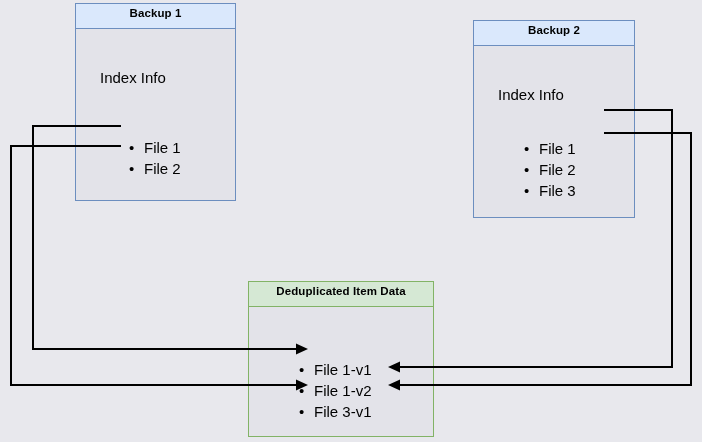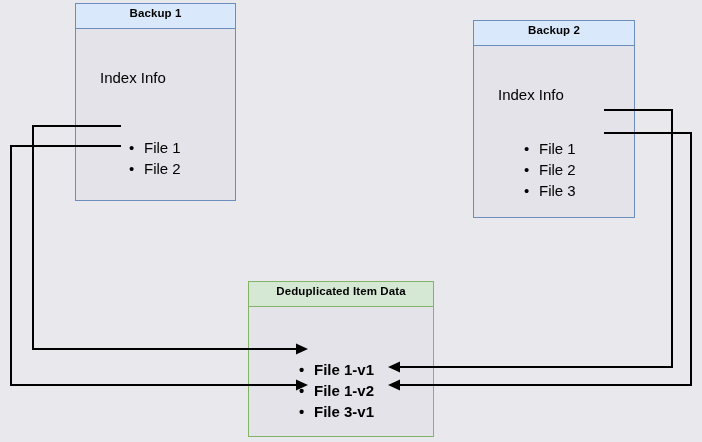--- a/index.html
+++ b/index.html
@@ -130,21 +130,21 @@
         <li>File 1</li>
         <li>File 2</li>
         <li>File 3</li>
       </ul>
     </div>
   </div>
 
   <div class="node green" style="left:248px; top:281px; width:186px; height:156px;">
     <div class="node-header">Deduplicated Item Data</div>
     <div class="node-body">
-      <ul class="bullets" style="left:45px; top:48px;font-weight:bold;">
+      <ul class="bullets" style="left:45px; top:48px;">
         <li>File 1-v1</li>
         <li>File 1-v2</li>
         <li>File 3-v1</li>
       </ul>
     </div>
   </div>
 
   <svg id="wires" viewBox="0 0 702 442">
 
     <g>

